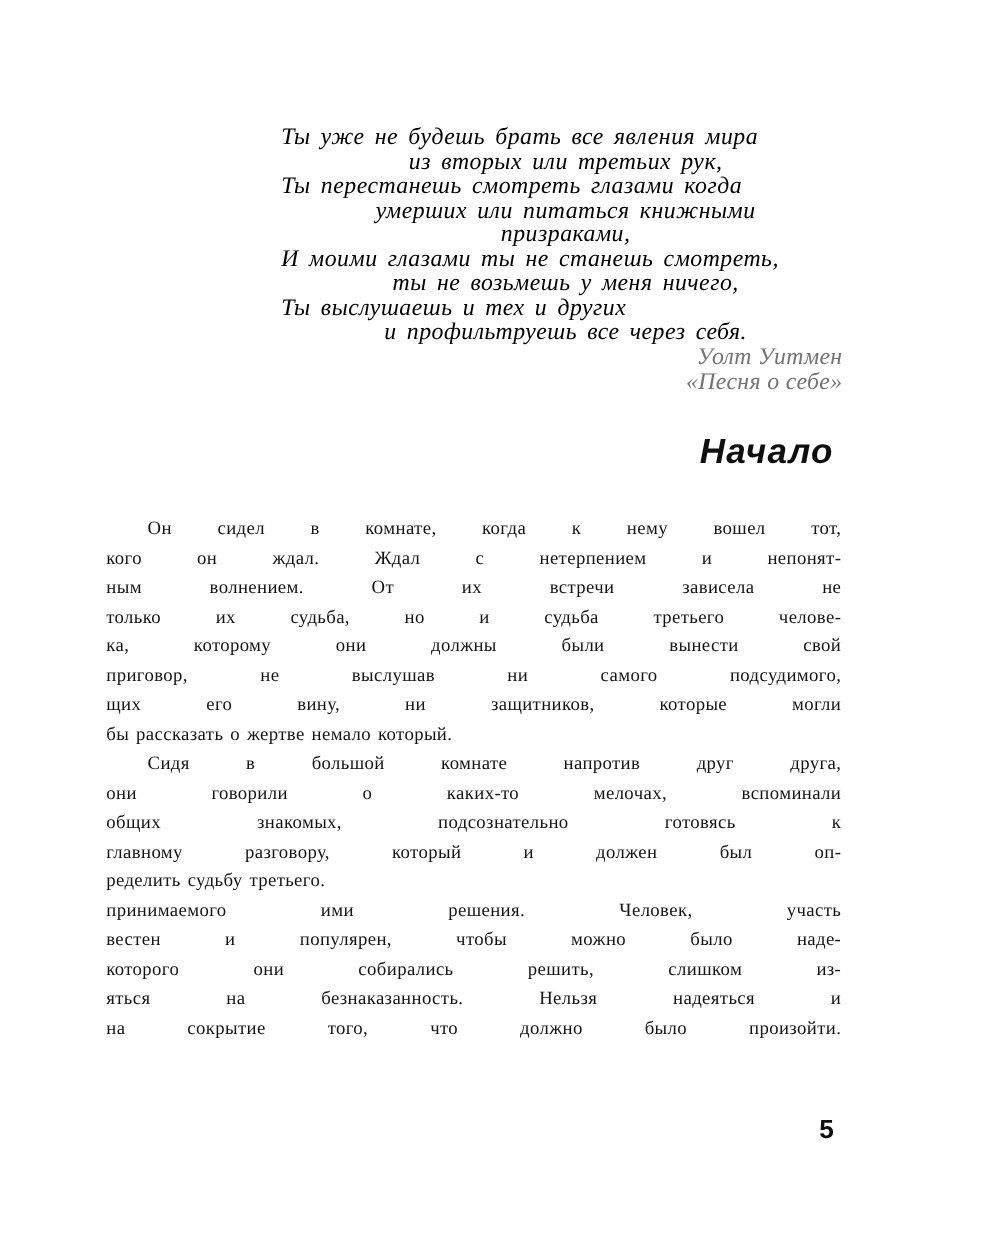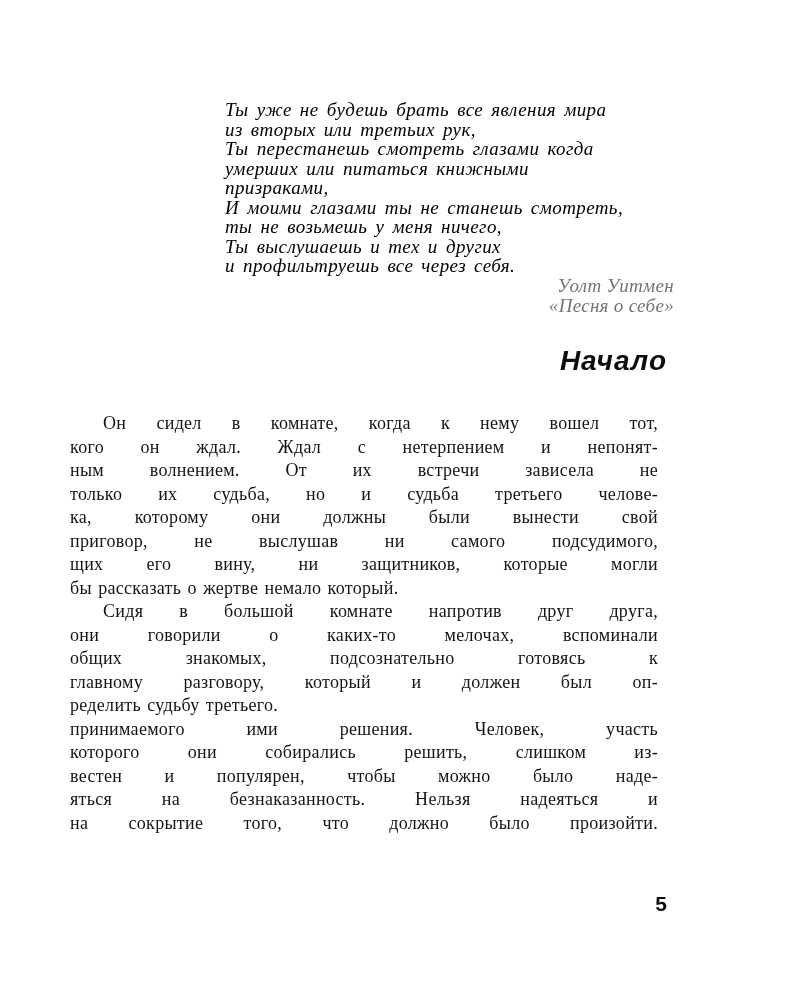--- a/index.html
+++ b/index.html
@@ -24,21 +24,21 @@
     width: 455px;
     font-style: italic;
     font-size: 19px;
     line-height: 19.5px;
     letter-spacing: 0.4px;
     word-spacing: 3px;
     color: #000000;
   }
   .epigraph-line { white-space: nowrap; }
   .epigraph-line.left  { text-align: left; }
-  .epigraph-line.right { text-align: left; }
+  .epigraph-line.right { text-align: center; }
   
   .attribution {
     position: absolute;
     left: 374px;
     top: 276px;
     width: 300px;
     text-align: right;
     font-style: italic;
     font-size: 19px;
     line-height: 20px;
@@ -54,24 +54,24 @@
     font-family: "Liberation Sans", sans-serif;
     font-style: italic;
     font-weight: bold;
     font-size: 28px;
     letter-spacing: 1px;
     color: #0e0e0e;
   }
   
   .body-text {
     position: absolute;
-    left: 70px;
+    left: 85px;
     top: 412px;
     width: 588px;
-    font-size: 18px;
+    font-size: 15px;
     line-height: 23.5px;
     letter-spacing: 0.3px;
     word-spacing: 1.5px;
     color: #141414;
   }
   .body-line { }
   .body-line.just {
     text-align: justify;
     text-align-last: justify;
   }
@@ -124,22 +124,22 @@
       </div>
       <div class="paragraph">
         <div class="body-line just indent">Сидя в большой комнате напротив друг друга,</div>
         <div class="body-line just">они говорили о каких-то мелочах, вспоминали</div>
         <div class="body-line just">общих знакомых, подсознательно готовясь к</div>
         <div class="body-line just">главному разговору, который и должен был оп-</div>
         <div class="body-line">ределить судьбу третьего.</div>
       </div>
       <div class="paragraph">
         <div class="body-line just">принимаемого ими решения. Человек, участь</div>
+        <div class="body-line just">вестен и популярен, чтобы можно было наде-</div>
         <div class="body-line just">которого они собирались решить, слишком из-</div>
-        <div class="body-line just">вестен и популярен, чтобы можно было наде-</div>
         <div class="body-line just">яться на безнаказанность. Нельзя надеяться и</div>
         <div class="body-line just">на сокрытие того, что должно было произойти.</div>
       </div>
     </div>
 
   <div class="page-number">5</div>
 
 </div>
 
 </body></html>

